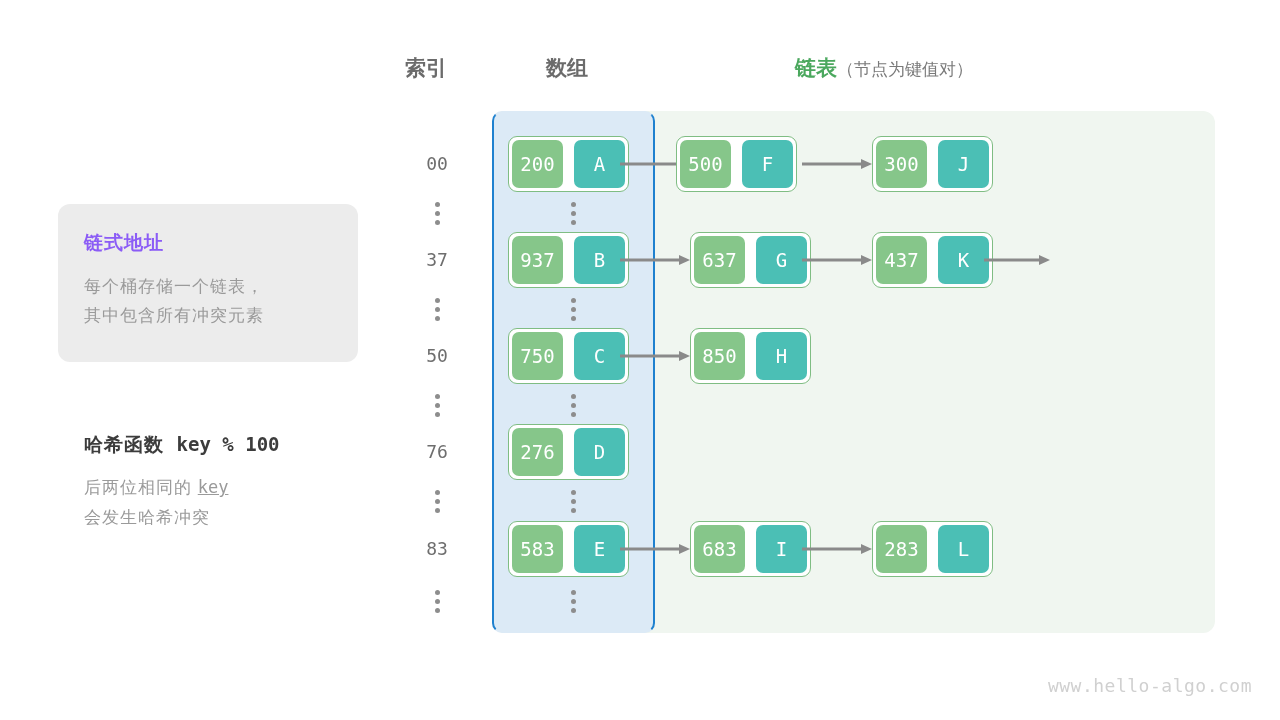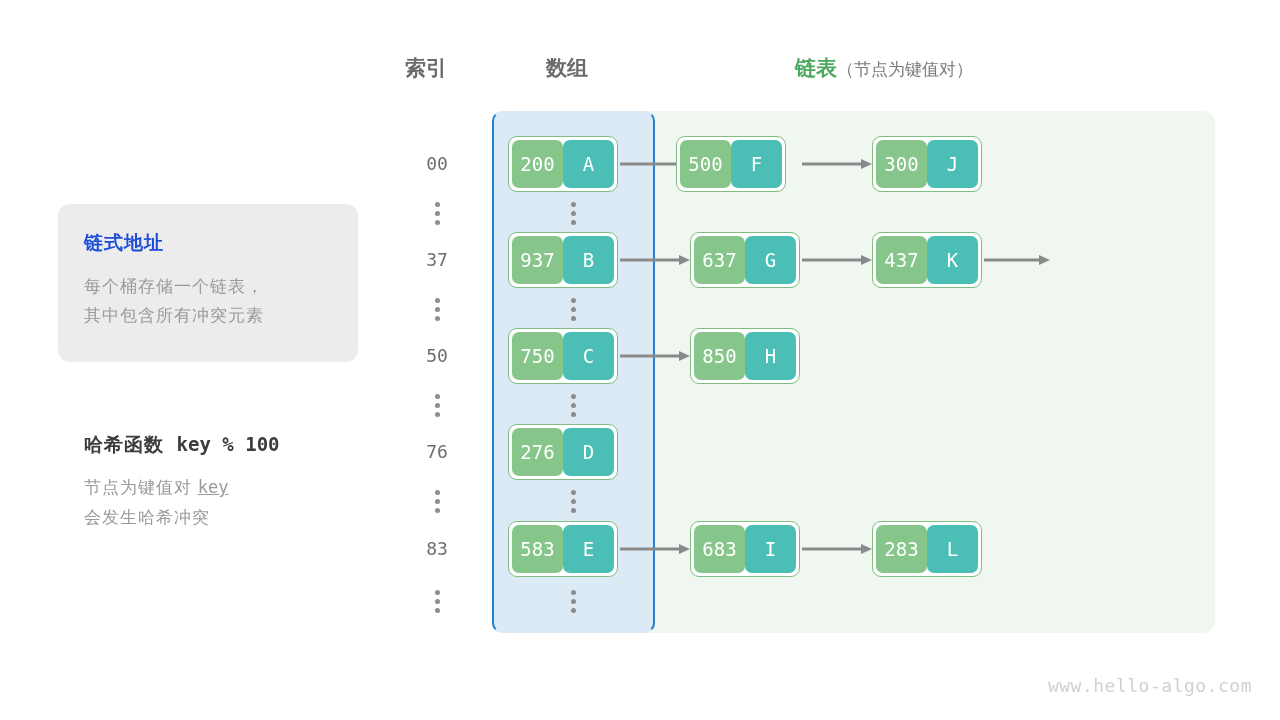--- a/index.html
+++ b/index.html
@@ -102,21 +102,21 @@
   .node {
     position: absolute;
     top: 0;
     height: 56px;
     box-sizing: border-box;
     border: 1.6px solid #7fbd83;
     border-radius: 9px;
     background: #ffffff;
     padding: 3px;
     display: flex;
-    gap: 0;
+    gap: 11px;
   }
   .cell {
     width: 51px;
     height: 100%;
     box-sizing: border-box;
     border-radius: 7px;
     display: flex;
     align-items: center;
     justify-content: center;
     font-family: "DejaVu Sans Mono", monospace;
@@ -143,21 +143,21 @@
     width: 300px;
     height: 158px;
     background: #ececec;
     border-radius: 12px;
     box-sizing: border-box;
     padding: 26px 26px;
   }
   .card-title {
     font-size: 19px;
     font-weight: bold;
-    color: #1d4ed8;
+    color: #8b5cf6;
     margin: 0 0 16px 0;
     letter-spacing: 1px;
   }
   .card-line {
     font-size: 17px;
     color: #9a9a9a;
     line-height: 29px;
     letter-spacing: 1px;
   }
 
@@ -216,21 +216,21 @@
 <div class="hdr hdr-list"><span>链表</span><span class="sub">（节点为键值对）</span></div>
 
 <div class="card">
   <div class="card-title">链式地址</div>
   <div class="card-line">每个桶存储一个链表，</div>
   <div class="card-line">其中包含所有冲突元素</div>
 </div>
 
 <div class="note">
   <div class="note-title"><span>哈希函数</span>&nbsp;&nbsp;<span class="mono">key % 100</span></div>
-  <div class="note-line"><span>节点为键值对</span>&nbsp;<span class="mono">key</span></div>
+  <div class="note-line"><span>后两位相同的</span>&nbsp;<span class="mono">key</span></div>
   <div class="note-line">会发生哈希冲突</div>
 </div>
 
 <div id="rows-container">
     <div class="row" style="top: 136px;">
       <div class="row-index">00</div>
       <div class="node" style="left: 508px;">
         <div class="cell cell-key">200</div>
         <div class="cell cell-val">A</div>
       </div>

